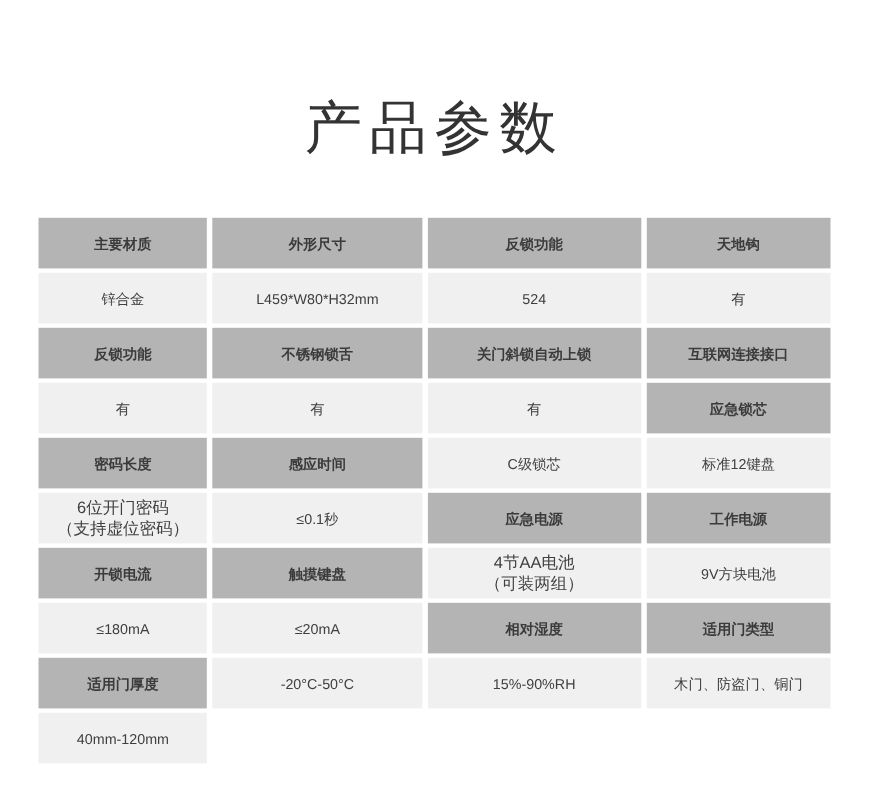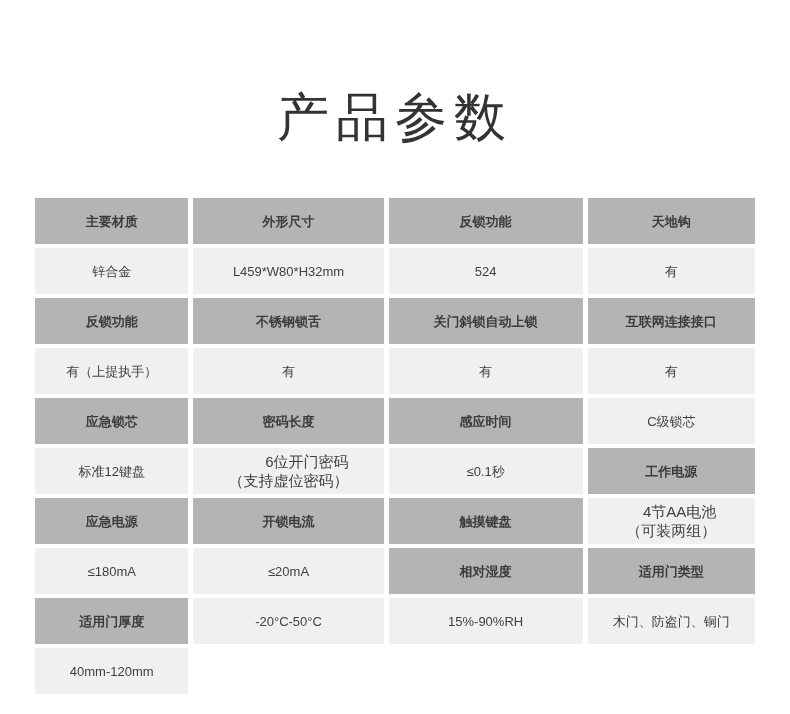--- a/index.html
+++ b/index.html
@@ -45,21 +45,20 @@
   }
   .cell.label {
     background: #b4b4b4;
     font-weight: bold;
     color: #3b3b3b;
   }
   .cell.value {
     background: #f0f0f0;
     font-weight: normal;
     color: #404040;
-    text-align: right;
   }
   .cell.multiline {
     font-size: 15px;
     line-height: 1.3;
   }
 </style>
 </head>
 <body>
 
 <h1 class="page-title">产品参数</h1>
@@ -74,42 +73,42 @@
   <div class="cell value">锌合金</div>
   <div class="cell value">L459*W80*H32mm</div>
   <div class="cell value">524</div>
   <div class="cell value">有</div>
 
   <div class="cell label">反锁功能</div>
   <div class="cell label">不锈钢锁舌</div>
   <div class="cell label">关门斜锁自动上锁</div>
   <div class="cell label">互联网连接接口</div>
 
-  <div class="cell value">有（上提执手）</div>
   <div class="cell value">有</div>
   <div class="cell value">有</div>
   <div class="cell value">有</div>
 
   <div class="cell label">应急锁芯</div>
   <div class="cell label">密码长度</div>
   <div class="cell label">感应时间</div>
 
   <div class="cell value">C级锁芯</div>
   <div class="cell value">标准12键盘</div>
   <div class="cell value multiline">6位开门密码
 （支持虚位密码）</div>
   <div class="cell value">≤0.1秒</div>
 
+  <div class="cell label">应急电源</div>
   <div class="cell label">工作电源</div>
-  <div class="cell label">应急电源</div>
   <div class="cell label">开锁电流</div>
   <div class="cell label">触摸键盘</div>
 
   <div class="cell value multiline">4节AA电池
 （可装两组）</div>
+  <div class="cell value">9V方块电池</div>
   <div class="cell value">≤180mA</div>
   <div class="cell value">≤20mA</div>
 
   <div class="cell label">相对湿度</div>
   <div class="cell label">适用门类型</div>
   <div class="cell label">适用门厚度</div>
 
   <div class="cell value">-20°C-50°C</div>
   <div class="cell value">15%-90%RH</div>
   <div class="cell value">木门、防盗门、铜门</div>

